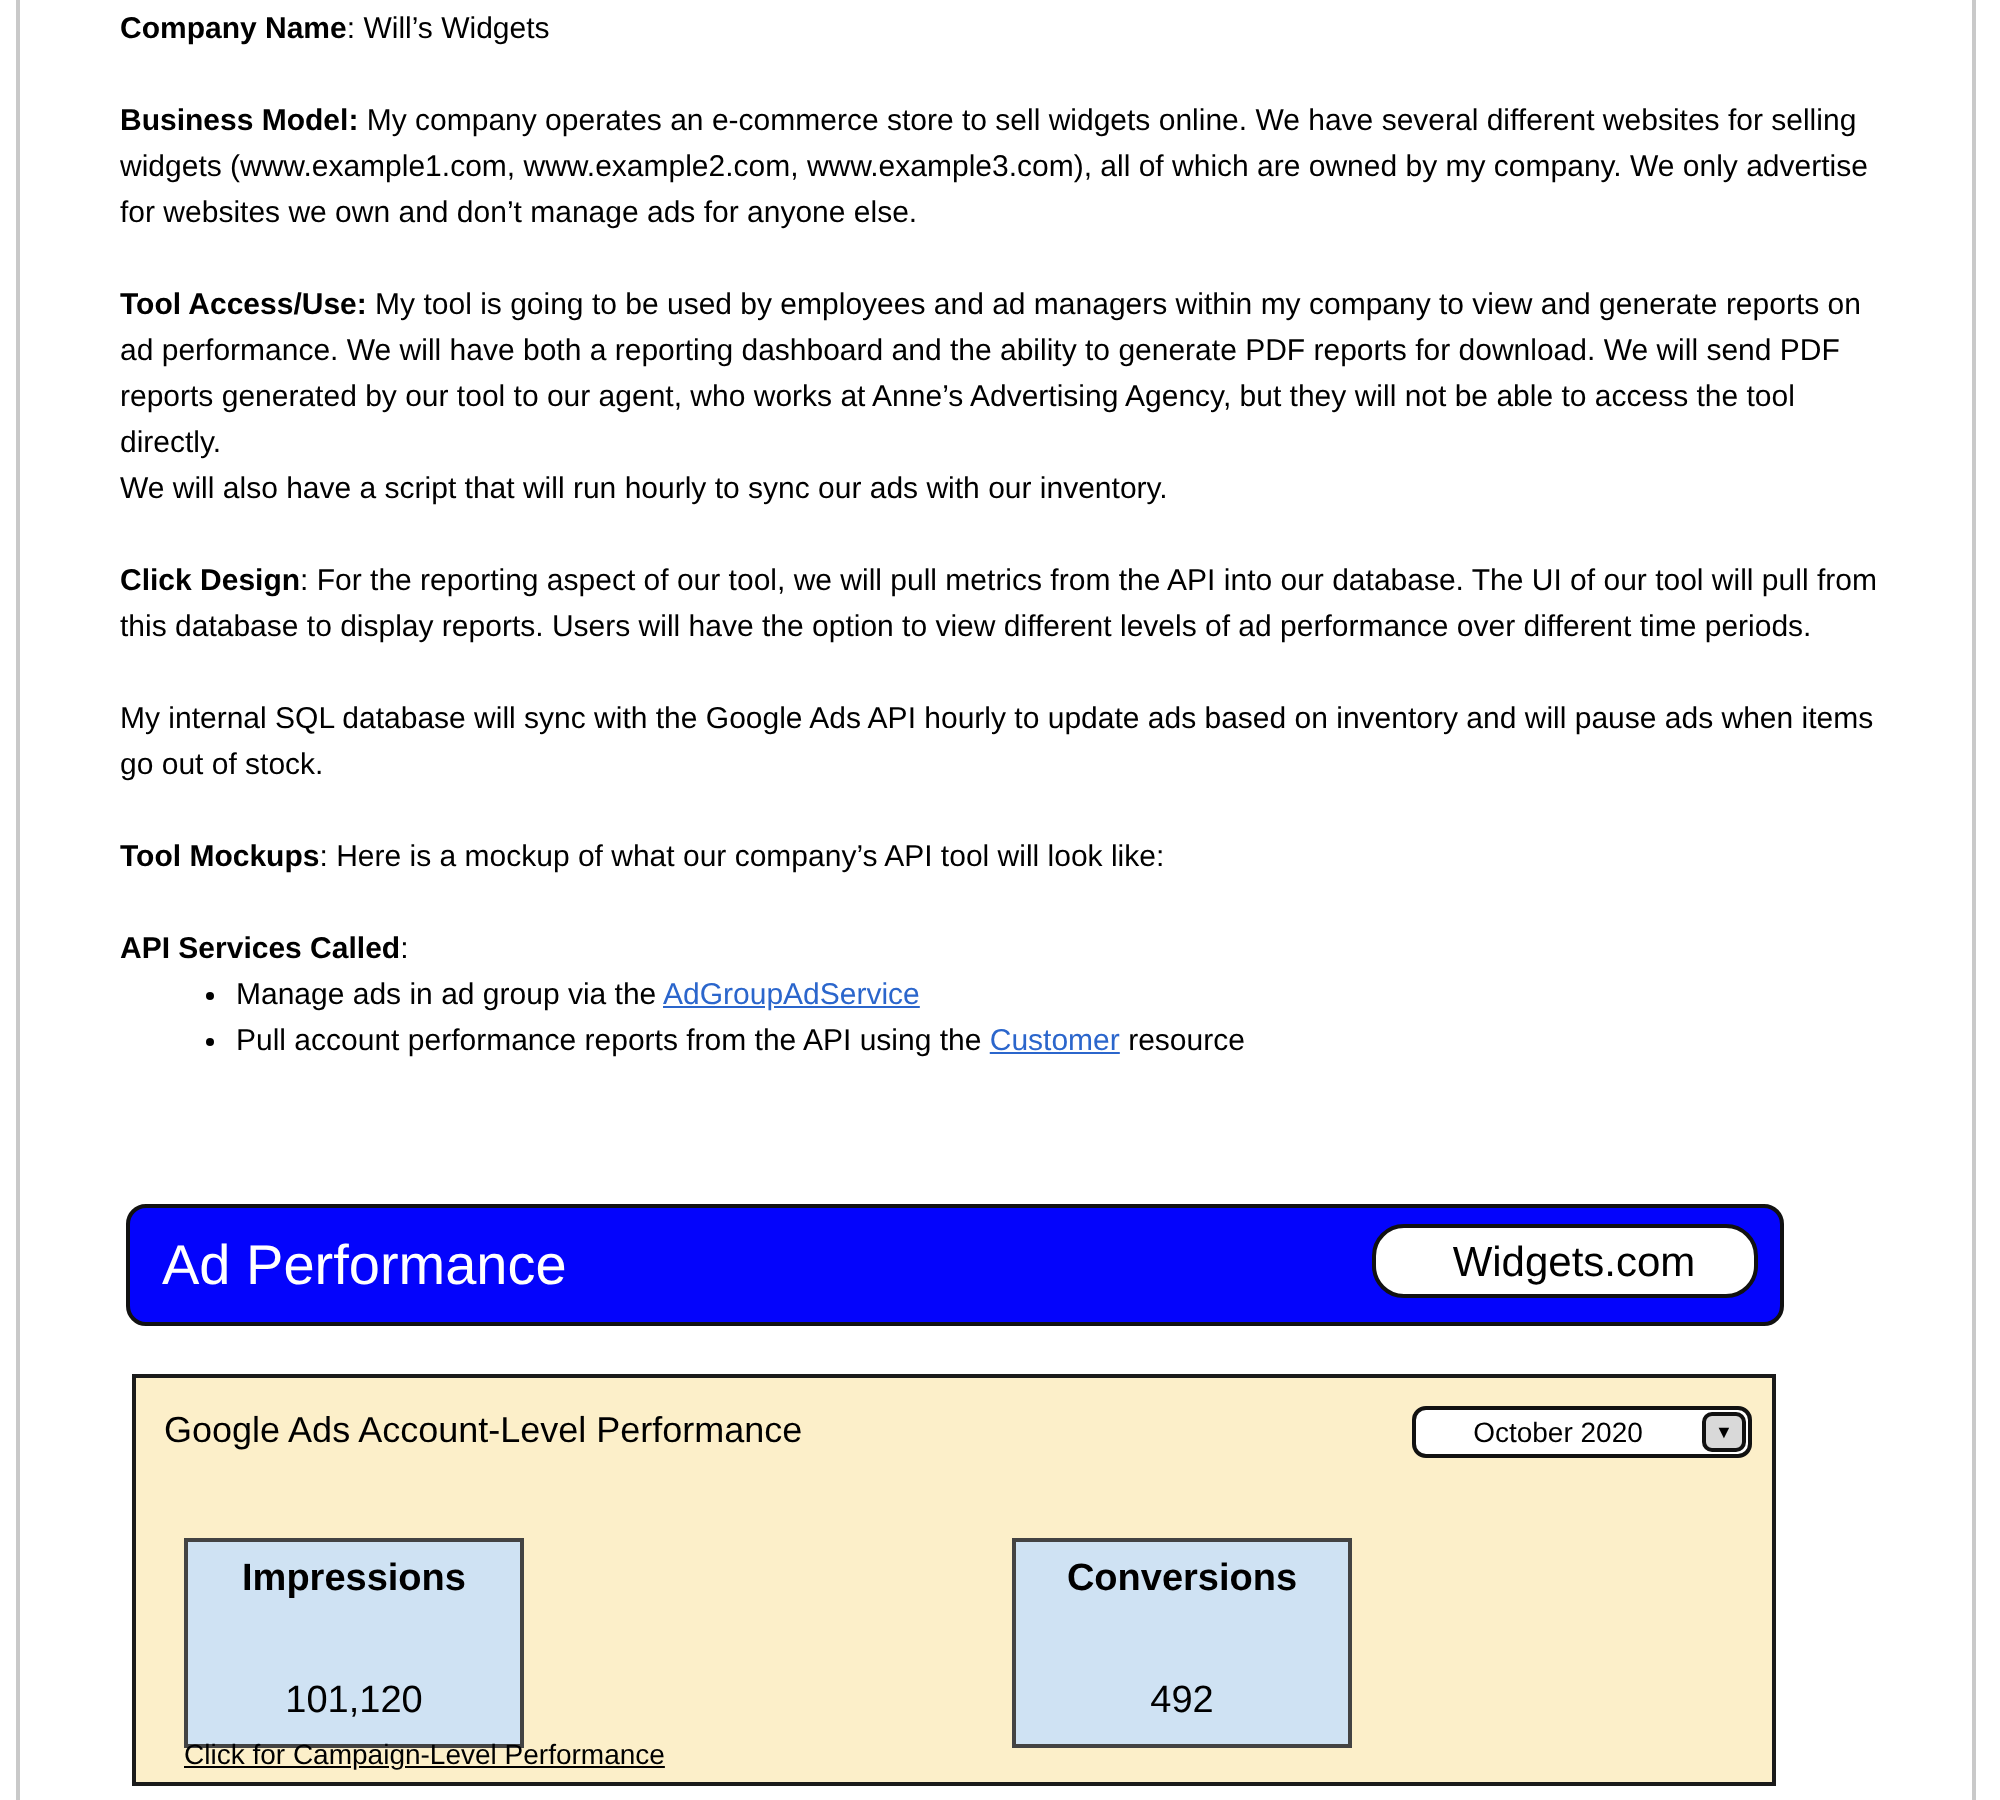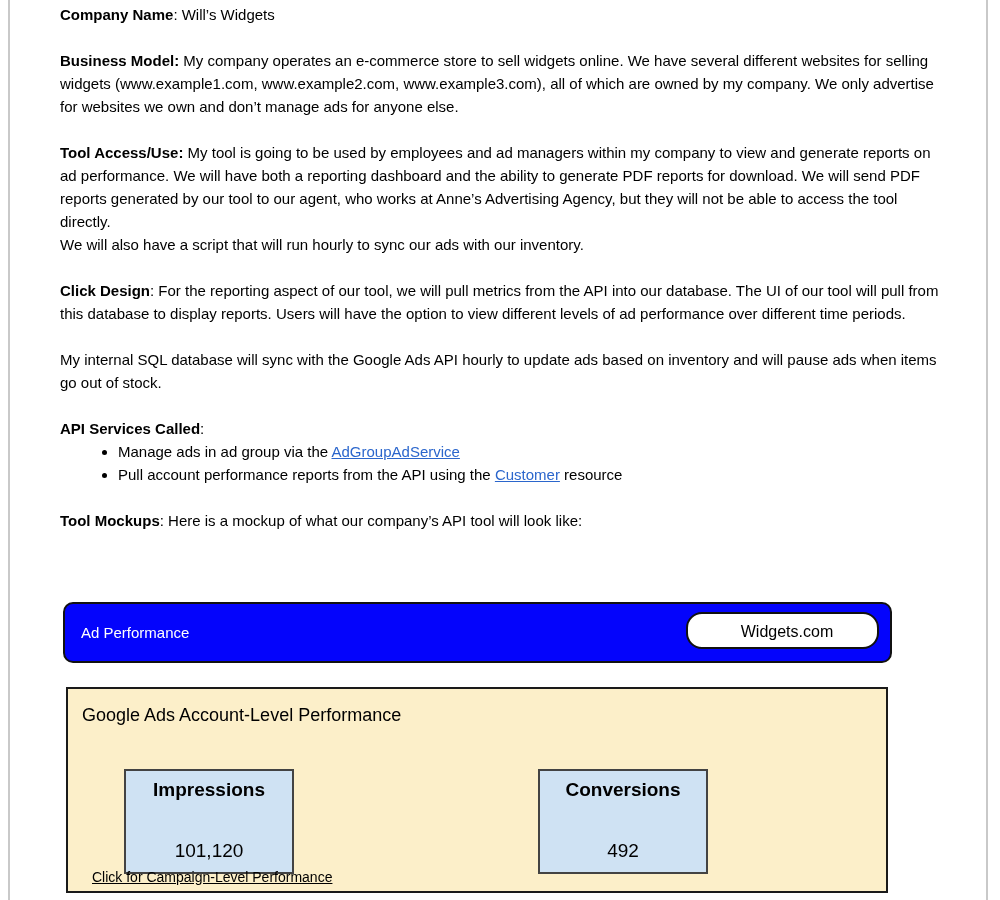--- a/index.html
+++ b/index.html
@@ -24,27 +24,27 @@
   ul.bullets{margin:0;padding:0 0 0 58px;}
   ul.bullets li{line-height:23px;}
 
   
   .mockup-header{
     position:absolute;left:63px;top:602px;width:825px;height:57px;
     border:2px solid #111;border-radius:10px;
   }
   .mockup-header-title{
     position:absolute;left:16px;top:0;height:57px;line-height:57px;
-    color:#fff;font-size:15px;
+    color:#fff;font-size:28px;
   }
   .site-btn{
     position:absolute;right:11px;top:8px;width:193px;height:37px;
     background:#fff;border:2px solid #111;border-radius:16px;
     font-family:"Liberation Sans", sans-serif;
-    font-size:16px;color:#000;text-align:center;line-height:33px;
+    font-size:21px;color:#000;text-align:center;line-height:33px;
     box-sizing:border-box;cursor:pointer;padding-left:15px;
   }
 
   
   .panel{
     position:absolute;left:66px;top:687px;width:818px;height:202px;
     border:2px solid #1a1a1a;
   }
   .panel-title{position:absolute;left:14px;top:16px;font-size:18px;}
   .dropdown{
@@ -60,55 +60,59 @@
     position:absolute;right:1px;top:1px;bottom:1px;width:22px;
     background:#d9d9d9;border:2px solid #111;border-radius:5px;
     box-sizing:border-box;text-align:center;font-size:9px;line-height:17px;
     cursor:pointer;
   }
   .cards{position:absolute;left:0;top:80px;width:100%;height:87px;}
   .metric-card{
     position:absolute;top:0;width:166px;height:83px;
     background:#cfe2f3;border:2px solid #434343;
     display:flex;flex-direction:column;justify-content:space-between;
-    align-items:center;padding:8px 0 10px 0;box-sizing:content-box;margin-left:32px;
+    align-items:center;padding:8px 0 10px 0;box-sizing:content-box;
   }
   .metric-label{font-size:19px;font-weight:bold;}
   .metric-value{font-size:19px;}
   .camp-link{
     position:absolute;left:24px;top:180px;
     font-size:14px;color:#000000;text-decoration:underline;cursor:pointer;
   }
 </style>
 </head>
 <body>
 
 <div class="page-edge left"></div>
 <div class="page-edge right"></div>
 
 <div class="doc">
     <div class="para"><span class="b">Company Name</span><span>: Will’s Widgets</span></div>
     <div class="para"><span class="b">Business Model:</span><span> My company operates an e-commerce store to sell widgets online. We have several different websites for selling widgets (www.example1.com, www.example2.com, www.example3.com), all of which are owned by my company. We only advertise for websites we own and don’t manage ads for anyone else.</span></div>
     <div class="para"><span class="b">Tool Access/Use:</span><span> My tool is going to be used by employees and ad managers within my company to view and generate reports on ad performance. We will have both a reporting dashboard and the ability to generate PDF reports for download. We will send PDF reports generated by our tool to our agent, who works at Anne’s Advertising Agency, but they will not be able to access the tool directly.<br>We will also have a script that will run hourly to sync our ads with our inventory.</span></div>
     <div class="para"><span class="b">Click Design</span><span>: For the reporting aspect of our tool, we will pull metrics from the API into our database. The UI of our tool will pull from this database to display reports. Users will have the option to view different levels of ad performance over different time periods.</span></div>
     <div class="para"><span>My internal SQL database will sync with the Google Ads API hourly to update ads based on inventory and will pause ads when items go out of stock.</span></div>
+    <div class="para"><span class="b">Tool Mockups</span><span>: Here is a mockup of what our company’s API tool will look like:</span></div>
     <div class="para"><span class="b">API Services Called</span><span>:</span><ul class="bullets">
         <li><span>Manage ads in ad group via the </span><a class="doclink" href="#">AdGroupAdService</a></li>
         <li><span>Pull account performance reports from the API using the </span><a class="doclink" href="#">Customer</a><span> resource</span></li>
       </ul></div>
-    <div class="para"><span class="b">Tool Mockups</span><span>: Here is a mockup of what our company’s API tool will look like:</span></div>
   </div>
 
 <div class="mockup-header" style="background: rgb(4, 4, 252);">
   <span class="mockup-header-title">Ad Performance</span>
   <button class="site-btn">Widgets.com</button>
 </div>
 
 <div class="panel" style="background: rgb(252, 239, 201);">
   <div class="panel-title">Google Ads Account-Level Performance</div>
+  <div class="dropdown">
+    <span class="dd-value">October 2020</span>
+    <span class="dd-arrow"><span>▼</span></span>
+  </div>
   <div class="cards">
       <div class="metric-card" style="left: 24px; background: rgb(207, 226, 243);">
         <div class="metric-label">Impressions</div>
         <div class="metric-value">101,120</div>
       </div>
       <div class="metric-card" style="left: 438px; background: rgb(207, 226, 243);">
         <div class="metric-label">Conversions</div>
         <div class="metric-value">492</div>
       </div>
     </div>

